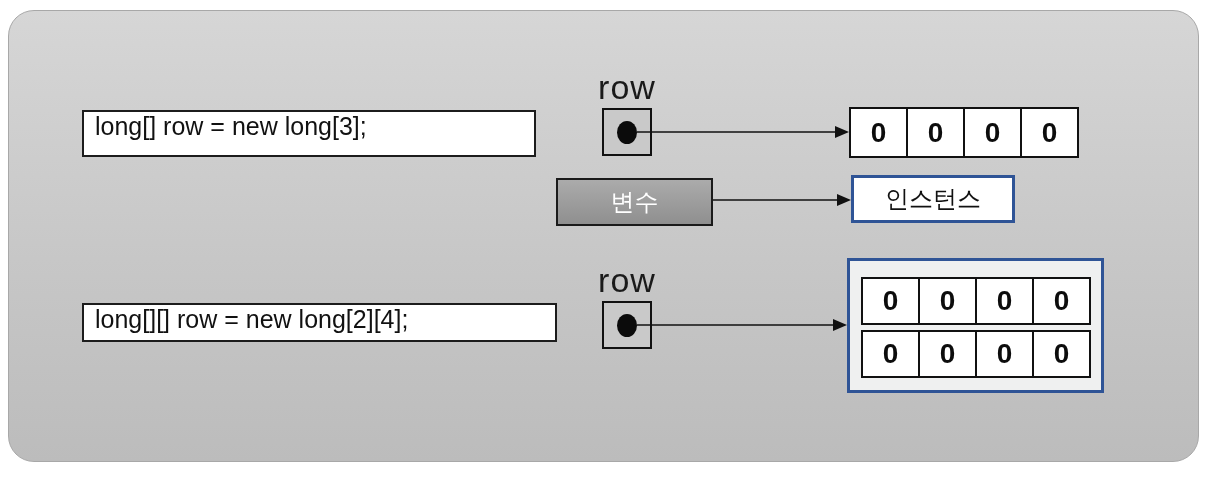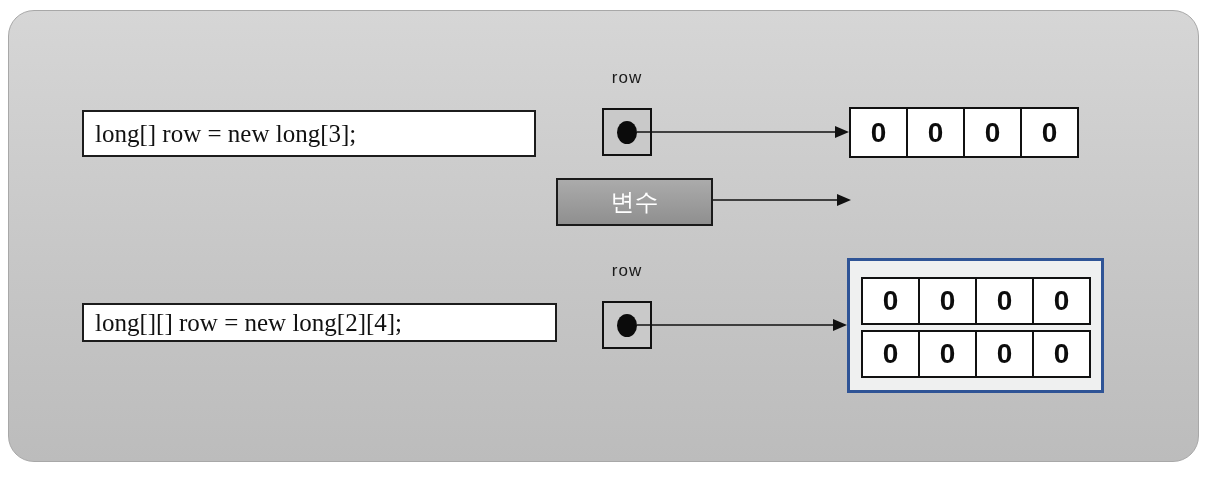--- a/index.html
+++ b/index.html
@@ -8,29 +8,29 @@
     font-family:"Liberation Sans", sans-serif;background:#ffffff;
   }
   .frame{
     position:absolute;left:8px;top:10px;width:1191px;height:452px;
     border:1px solid #a8a8a8;border-radius:26px;
     background:linear-gradient(#d6d6d6,#c7c7c7 55%,#bcbcbc);
     box-sizing:border-box;
   }
   .code-box{
     position:absolute;background:#ffffff;border:2px solid #1c1c1c;
-    box-sizing:border-box;display:flex;align-items:center;
-    font-family:Liberation Serif, serif;font-size:25px;color:#111;
+    box-sizing:border-box;display:flex;
+    font-family:Liberation Sans, sans-serif;font-size:25px;color:#111;
     padding-left:11px;white-space:pre;
   }
   #code-1d{left:82px;top:110px;width:454px;height:47px;}
   #code-2d{left:82px;top:303px;width:475px;height:39px;}
   .ref-label{
     position:absolute;width:66px;text-align:center;
-    font-size:17px;color:#1a1a1a;letter-spacing:1px;
+    font-size:34px;color:#1a1a1a;letter-spacing:1px;
   }
   #ref-label-1d{left:594px;top:68px;}
   #ref-label-2d{left:594px;top:261px;}
   .ref-box{
     position:absolute;width:50px;height:48px;background:#c9c9c9;
     border:2px solid #111;box-sizing:border-box;
     display:flex;align-items:center;justify-content:center;
   }
   #ref-box-1d{left:602px;top:108px;}
   #ref-box-2d{left:602px;top:301px;}
@@ -80,20 +80,21 @@
     <div class="ref-dot"></div>
   </div>
   <div class="array-1d" id="array-top">
     <div class="cell">0</div>
     <div class="cell">0</div>
     <div class="cell">0</div>
     <div class="cell">0</div>
   </div>
 
   <div id="variable-box">변수</div>
+  <div id="instance-box">인스턴스</div>
 
   <div class="code-box" id="code-2d">
     <span>long[][] row = new long[2][4];</span>
   </div>
   <div class="ref-label" id="ref-label-2d">row</div>
   <div class="ref-box" id="ref-box-2d">
     <div class="ref-dot"></div>
   </div>
   <div id="array-2d">
     <div class="array-1d" id="array-2d-row-0">

